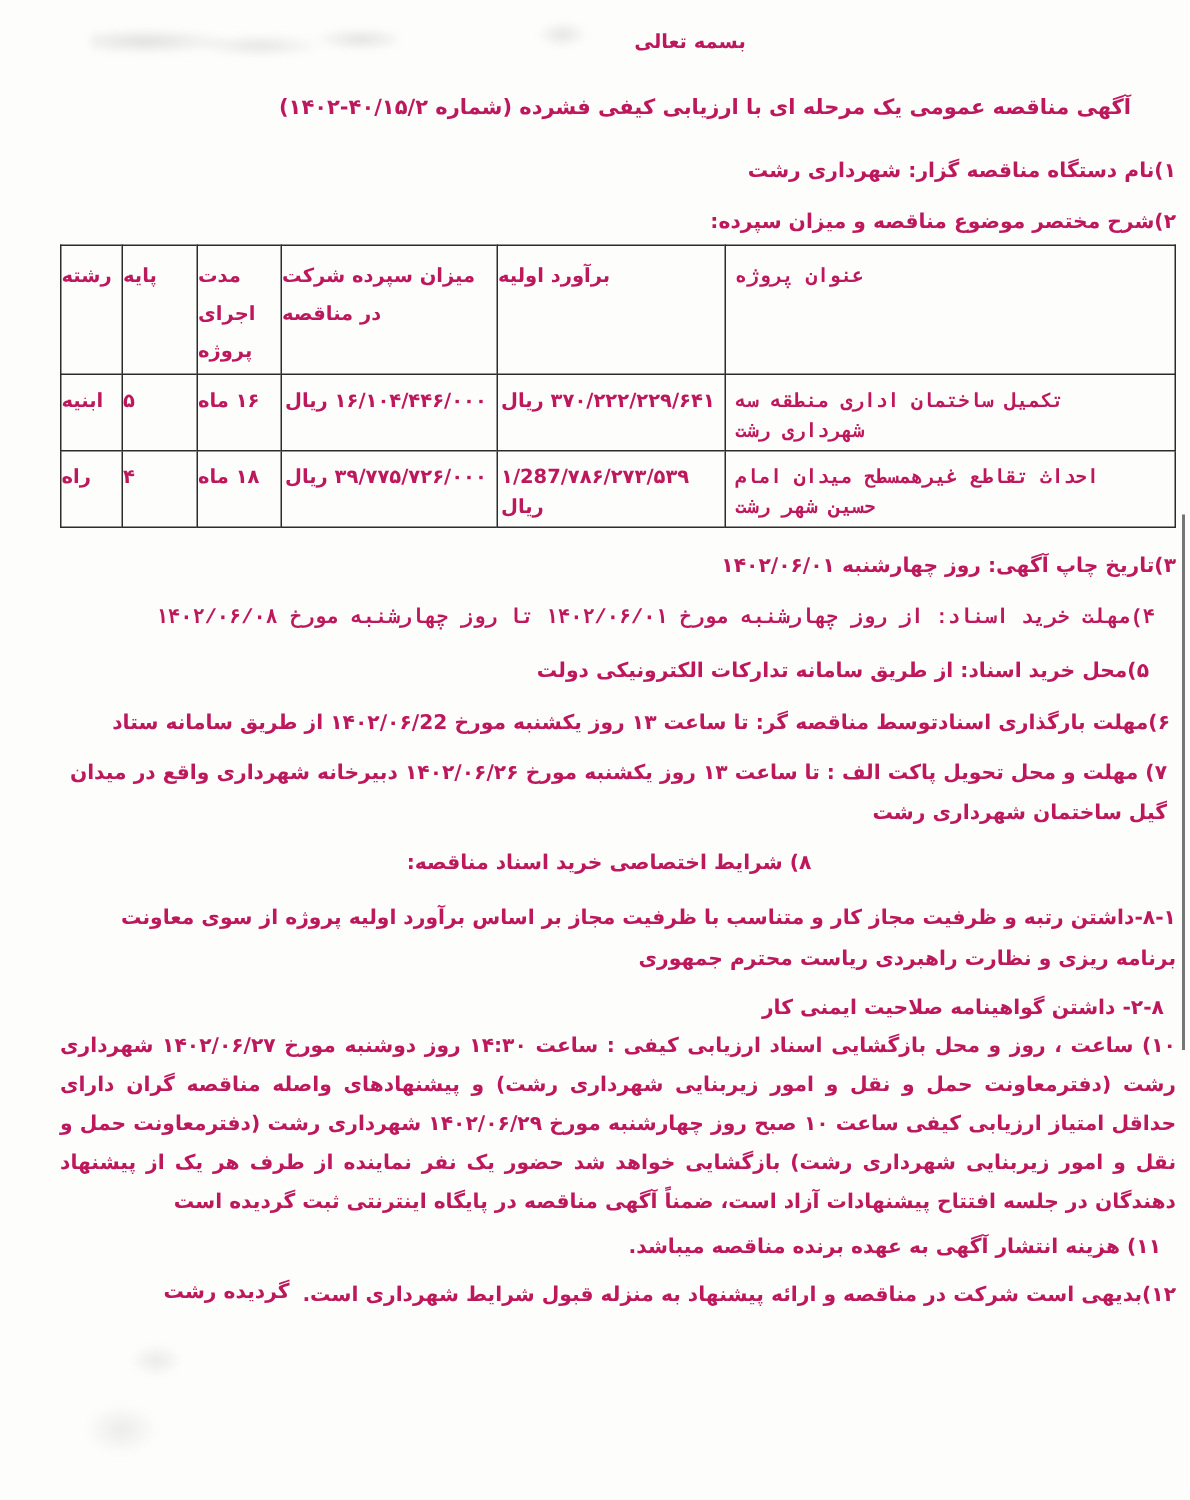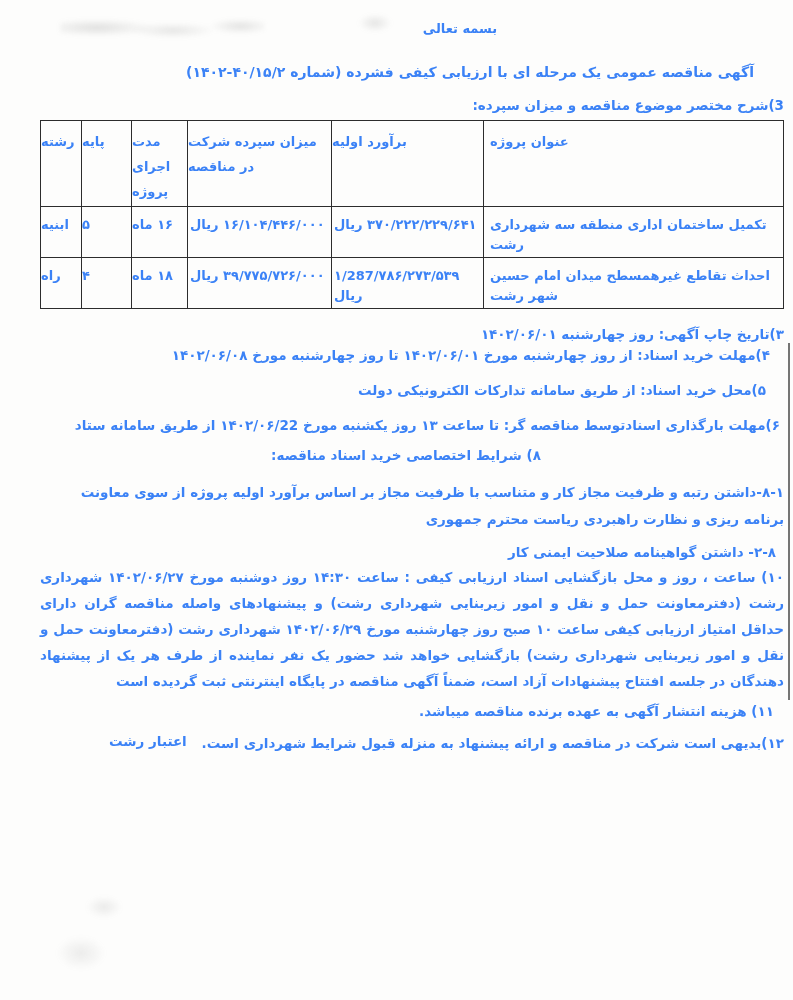--- a/index.html
+++ b/index.html
@@ -7,21 +7,21 @@
   body {
     width:793px; height:1000px;
     font-family:"DejaVu Sans", sans-serif;
   }
   .doc {
     position:relative;
     width:793px; height:1000px;
     background:#fdfdfc;
     direction:rtl;
     font-weight:bold;
-    color:#3b82f6;
+    color:#be185d;
     padding:20px 9px 0 40px;
     overflow:hidden;
   }
   .bismillah {
     text-align:center;
     font-size:13px;
     line-height:18px;
     padding-left:96px;
   }
   .title {
@@ -47,24 +47,24 @@
     vertical-align:top;
     font-weight:bold;
     text-align:left;
     padding-top:8px;
     padding-bottom:2px;
   }
   table.tender thead tr { height:83px; }
   table.tender tbody tr { height:47px; }
   table.tender th { font-size:13px; line-height:25px; }
   table.tender td { font-size:13px; line-height:20px; }
-  th.h-title, td.c-title { text-align:right; padding-right:13px; padding-left:6px; }
+  th.h-title, td.c-title { text-align:right; padding-right:13px; padding-left:6px;font-family:Liberation Mono, monospace; }
   td.c-num { font-size:12px; padding-left:2px; padding-right:2px; }
   .p3 { margin-top:15px; }
-  .p4 { padding-right:14px; }
+  .p4 { margin-top:14px; padding-right:14px;font-family:Liberation Mono, monospace; }
   .p5 { margin-top:14px; padding-right:18px; }
   .p6 { margin-top:14px; padding-right:4px; }
   .p7 { margin-top:9px;  line-height:27px; padding-right:6px; }
   .p8 { margin-top:9px;  padding-right:12px;text-align:center; }
   .p8_1 { margin-top:13px; line-height:27px; }
   .p8_2 { margin-top:9px;  padding-right:8px; }
   .p9 { margin-top:17px; padding-right:8px; }
   .p10 { margin-top:1px; line-height:26px; text-align:justify; }
   .p11 { margin-top:7px; padding-right:10px; }
   .lastrow { position:relative; margin-top:11px; }
@@ -104,21 +104,22 @@
 
   <div class="smudge smudge-a"></div>
   <div class="smudge smudge-b"></div>
   <div class="smudge smudge-c"></div>
   <div class="smudge smudge-d"></div>
   <div class="edge-line"></div>
 
   <div class="bismillah">بسمه تعالی</div>
   <div class="title">آگهی مناقصه عمومی یک مرحله ای با ارزیابی کیفی فشرده (شماره ۴۰/۱۵/۲-۱۴۰۲)</div>
 
-  <p class="it p2">3)شرح مختصر موضوع مناقصه و میزان سپرده:</p>
+  <p class="it p1">۱)نام دستگاه مناقصه گزار: شهرداری رشت</p>
+  <p class="it p2">۲)شرح مختصر موضوع مناقصه و میزان سپرده:</p>
 
   <table class="tender">
     <colgroup>
       <col style="width:300px">
       <col style="width:152px">
       <col style="width:144px">
       <col style="width:56px">
       <col style="width:50px">
       <col style="width:41px">
     </colgroup>
@@ -149,24 +150,25 @@
         <td>۴</td>
         <td>راه</td>
       </tr>
     </tbody>
   </table>
 
   <p class="it p3">۳)تاریخ چاپ آگهی: روز چهارشنبه ۱۴۰۲/۰۶/۰۱</p>
   <p class="it p4">۴)مهلت خرید اسناد: از روز چهارشنبه مورخ ۱۴۰۲/۰۶/۰۱ تا روز چهارشنبه مورخ ۱۴۰۲/۰۶/۰۸</p>
   <p class="it p5">۵)محل خرید اسناد: از طریق سامانه تدارکات الکترونیکی دولت</p>
   <p class="it p6">۶)مهلت بارگذاری اسنادتوسط مناقصه گر: تا ساعت ۱۳ روز یکشنبه مورخ ۱۴۰۲/۰۶/22 از طریق سامانه ستاد</p>
+  <p class="it p7">۷) مهلت و محل تحویل پاکت الف : تا ساعت ۱۳ روز یکشنبه مورخ ۱۴۰۲/۰۶/۲۶ دبیرخانه شهرداری واقع در میدان گیل ساختمان شهرداری رشت</p>
   <p class="it p8">۸)  شرایط اختصاصی خرید اسناد مناقصه:</p>
   <p class="it p8_1">⁦۸-۱⁩-داشتن رتبه و ظرفیت مجاز کار و متناسب با ظرفیت مجاز بر اساس برآورد اولیه پروژه از سوی معاونت برنامه ریزی و نظارت راهبردی ریاست محترم جمهوری</p>
   <p class="it p8_2">⁦۲-۸⁩- داشتن گواهینامه صلاحیت ایمنی کار</p>
   <p class="it p10">۱۰) ساعت ، روز و محل بازگشایی اسناد ارزیابی کیفی : ساعت ۱۴:۳۰ روز دوشنبه مورخ ۱۴۰۲/۰۶/۲۷ شهرداری رشت (دفترمعاونت حمل و نقل و امور زیربنایی شهرداری رشت) و پیشنهادهای واصله مناقصه گران دارای حداقل امتیاز ارزیابی کیفی ساعت ۱۰ صبح روز چهارشنبه مورخ ۱۴۰۲/۰۶/۲۹ شهرداری رشت (دفترمعاونت حمل و نقل و امور زیربنایی شهرداری رشت) بازگشایی خواهد شد حضور یک نفر نماینده از طرف هر یک از پیشنهاد دهندگان در جلسه افتتاح پیشنهادات آزاد است، ضمناً آگهی مناقصه در پایگاه اینترنتی ثبت گردیده است</p>
   <p class="it p11">۱۱) هزینه انتشار آگهی به عهده برنده مناقصه میباشد.</p>
 
   <div class="lastrow">
     <p class="it p12">۱۲)بدیهی است شرکت در مناقصه و ارائه پیشنهاد به منزله قبول شرایط شهرداری است.</p>
-    <div class="signature">اعتبار رشت</div>
+    <div class="signature">گردیده رشت</div>
   </div>
 
 </div>
 
 </body></html>

